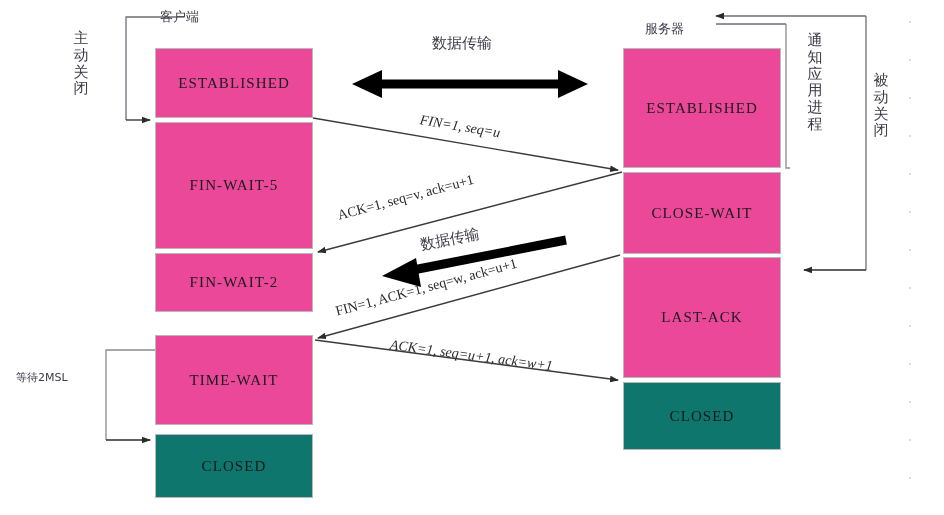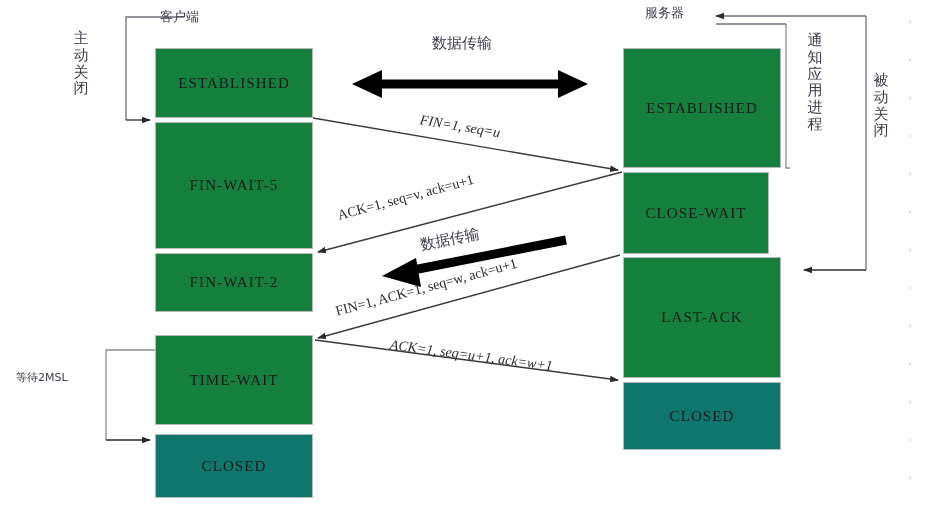--- a/index.html
+++ b/index.html
@@ -30,21 +30,21 @@
     border: 1px solid #b9b9b9;
     display: flex;
     align-items: center;
     justify-content: center;
     color: #1a1a1a;
     font-family: "Liberation Serif", serif;
     font-size: 15px;
     letter-spacing: 1.1px;
     z-index: 3;
   }
-  .state-box.gray   { background: #15803d; }
+  .state-box.gray   { background: #ec4899; }
   .state-box.dark   { background: #0f766e; }
 
   .endpoint-label {
     position: absolute;
     font-family: "DejaVu Sans", sans-serif;
     font-size: 13px;
     color: #3c3c48;
     white-space: nowrap;
     z-index: 5;
   }
@@ -163,21 +163,21 @@
       <circle cx="910" cy="288" r="1.1" fill="#8a8a92"></circle>
       <circle cx="910" cy="326" r="1.1" fill="#8a8a92"></circle>
       <circle cx="910" cy="364" r="1.1" fill="#8a8a92"></circle>
       <circle cx="910" cy="402" r="1.1" fill="#8a8a92"></circle>
       <circle cx="910" cy="440" r="1.1" fill="#8a8a92"></circle>
       <circle cx="910" cy="478" r="1.1" fill="#8a8a92"></circle>
     </g>
   </svg>
 
   <div class="endpoint-label" style="left:160px; top:8px;">客户端</div>
-  <div class="endpoint-label" style="left:645px; top:4px;">服务器</div>
+  <div class="endpoint-label" style="left:645px; top:20px;">服务器</div>
 
   <div class="side-label-v" style="left:72px; top:30px;">
     <span>主</span>
     <span>动</span>
     <span>关</span>
     <span>闭</span>
   </div>
 
   <div class="side-label-v" style="left:806px; top:32px;">
     <span>通</span>
@@ -212,21 +212,21 @@
   <div class="state-box gray" style="left:155px; top:335px; width:158px; height:90px;">
     <span>TIME-WAIT</span>
   </div>
   <div class="state-box dark" style="left:155px; top:434px; width:158px; height:64px;">
     <span>CLOSED</span>
   </div>
 
   <div class="state-box gray" style="left:623px; top:48px; width:158px; height:120px;">
     <span>ESTABLISHED</span>
   </div>
-  <div class="state-box gray" style="left:623px; top:172px; width:146px; height:82px;">
+  <div class="state-box gray" style="left:623px; top:172px; width:158px; height:82px;">
     <span>CLOSE-WAIT</span>
   </div>
   <div class="state-box gray" style="left:623px; top:257px; width:158px; height:121px;">
     <span>LAST-ACK</span>
   </div>
   <div class="state-box dark" style="left:623px; top:382px; width:158px; height:68px;">
     <span>CLOSED</span>
   </div>
 
   <div class="seg-label" style="left:420px; top:112px; transform:rotate(9.5deg); font-style:italic;">FIN=1,  seq=u</div>

